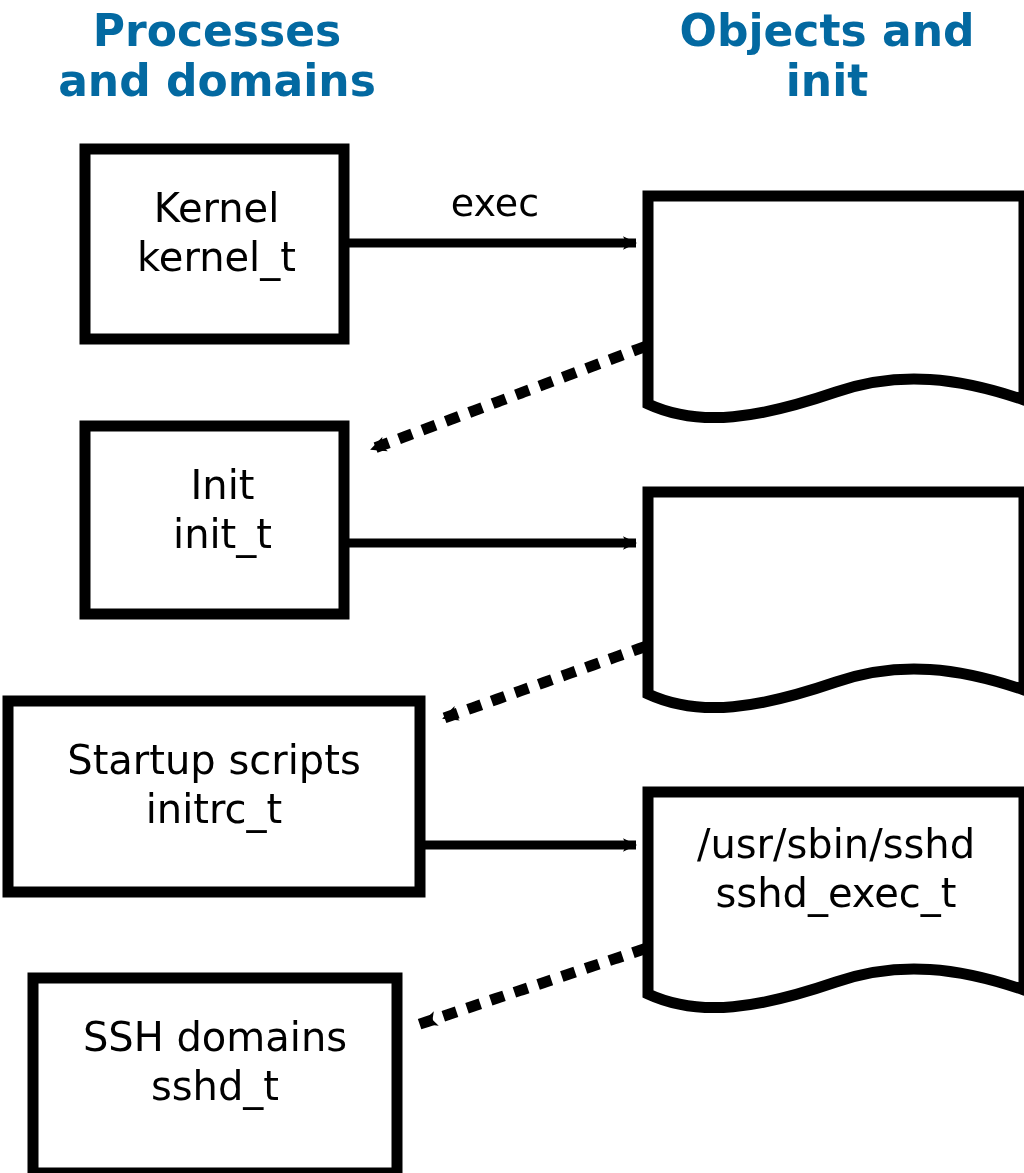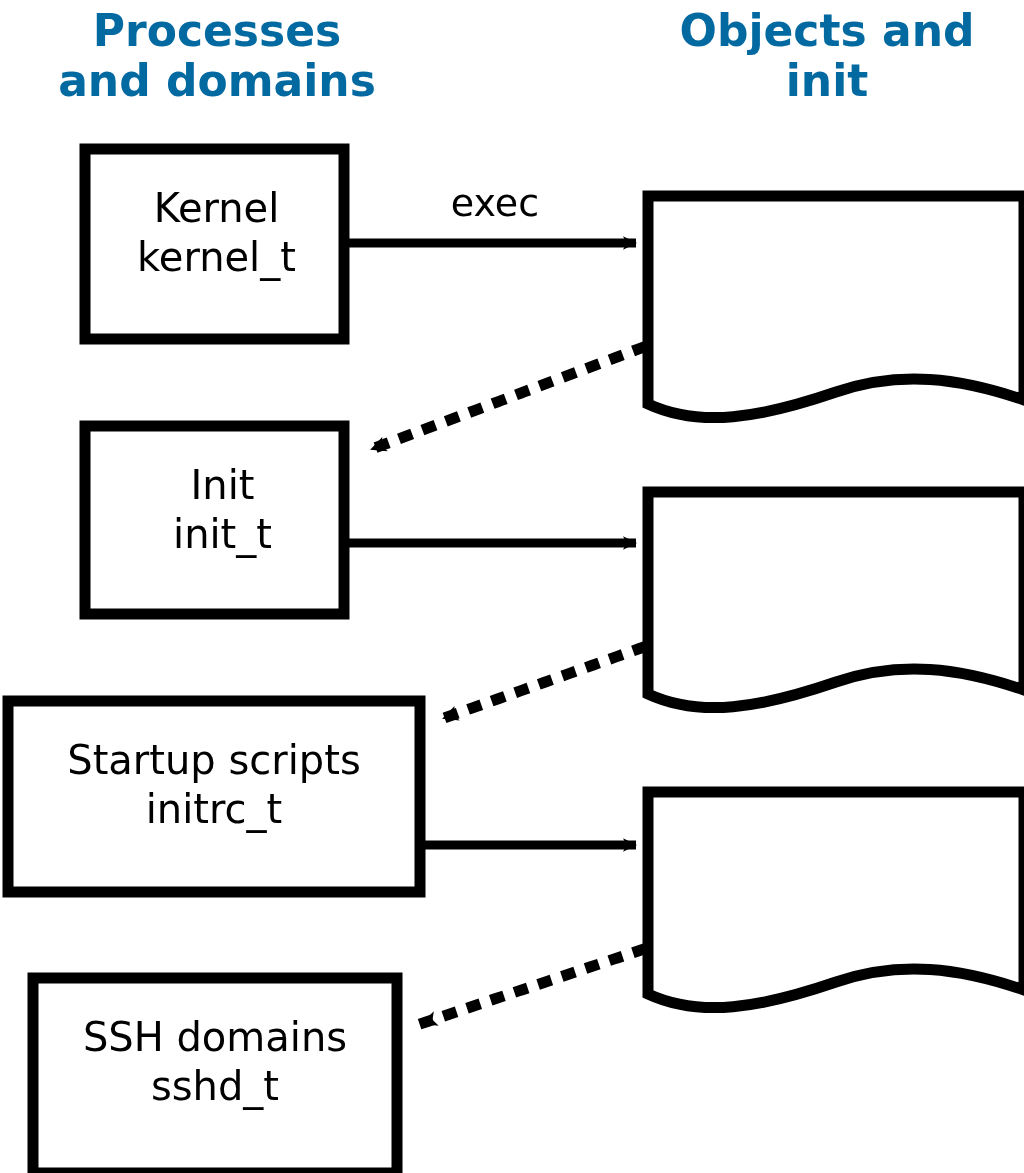--- a/index.html
+++ b/index.html
@@ -115,16 +115,18 @@
 init_t</div>
 
   <div class="node-label" style="left:8px; top:736px; width:412px;">Startup scripts
 initrc_t</div>
 
   <div class="node-label" style="left:33px; top:1013px; width:364px;">SSH domains
 sshd_t</div>
 
 
 
+  <div class="node-label" style="left:648px; top:820px; width:376px;">/usr/sbin/sshd
+sshd_exec_t</div>
 
   <div class="edge-label" style="left:380px; top:183px; width:230px;">exec</div>
 
 </div>
 
 </body></html>

